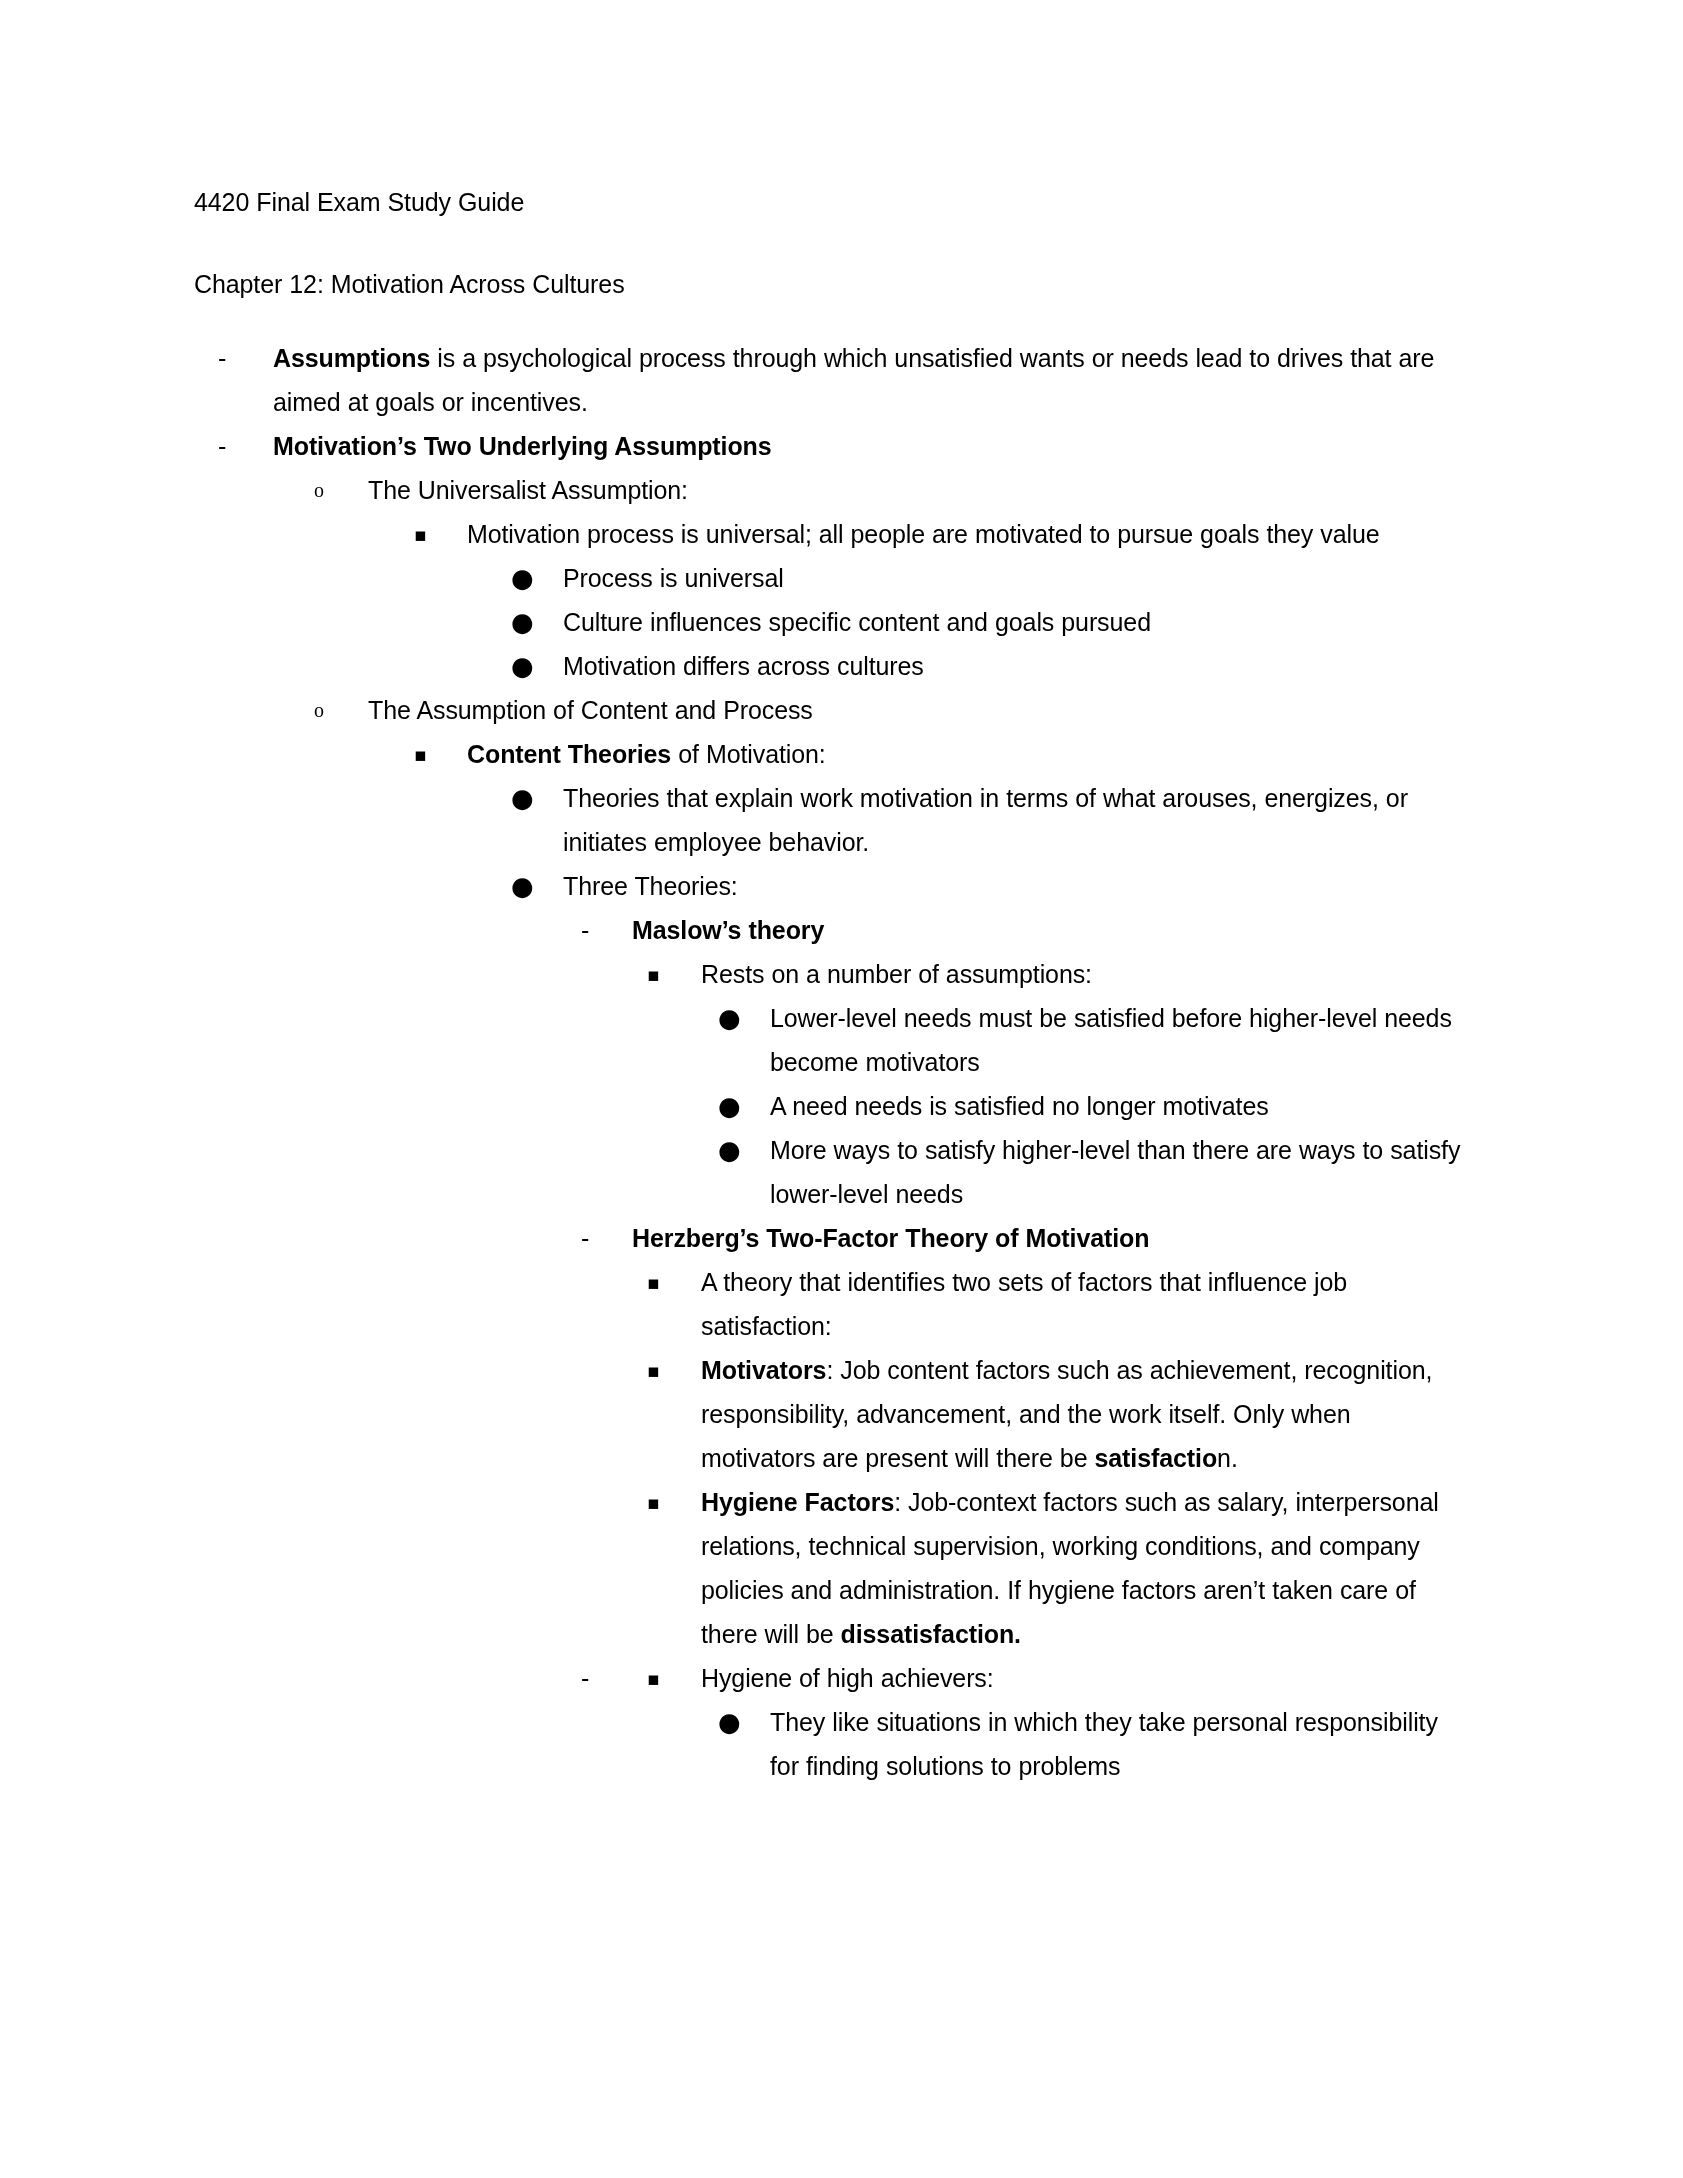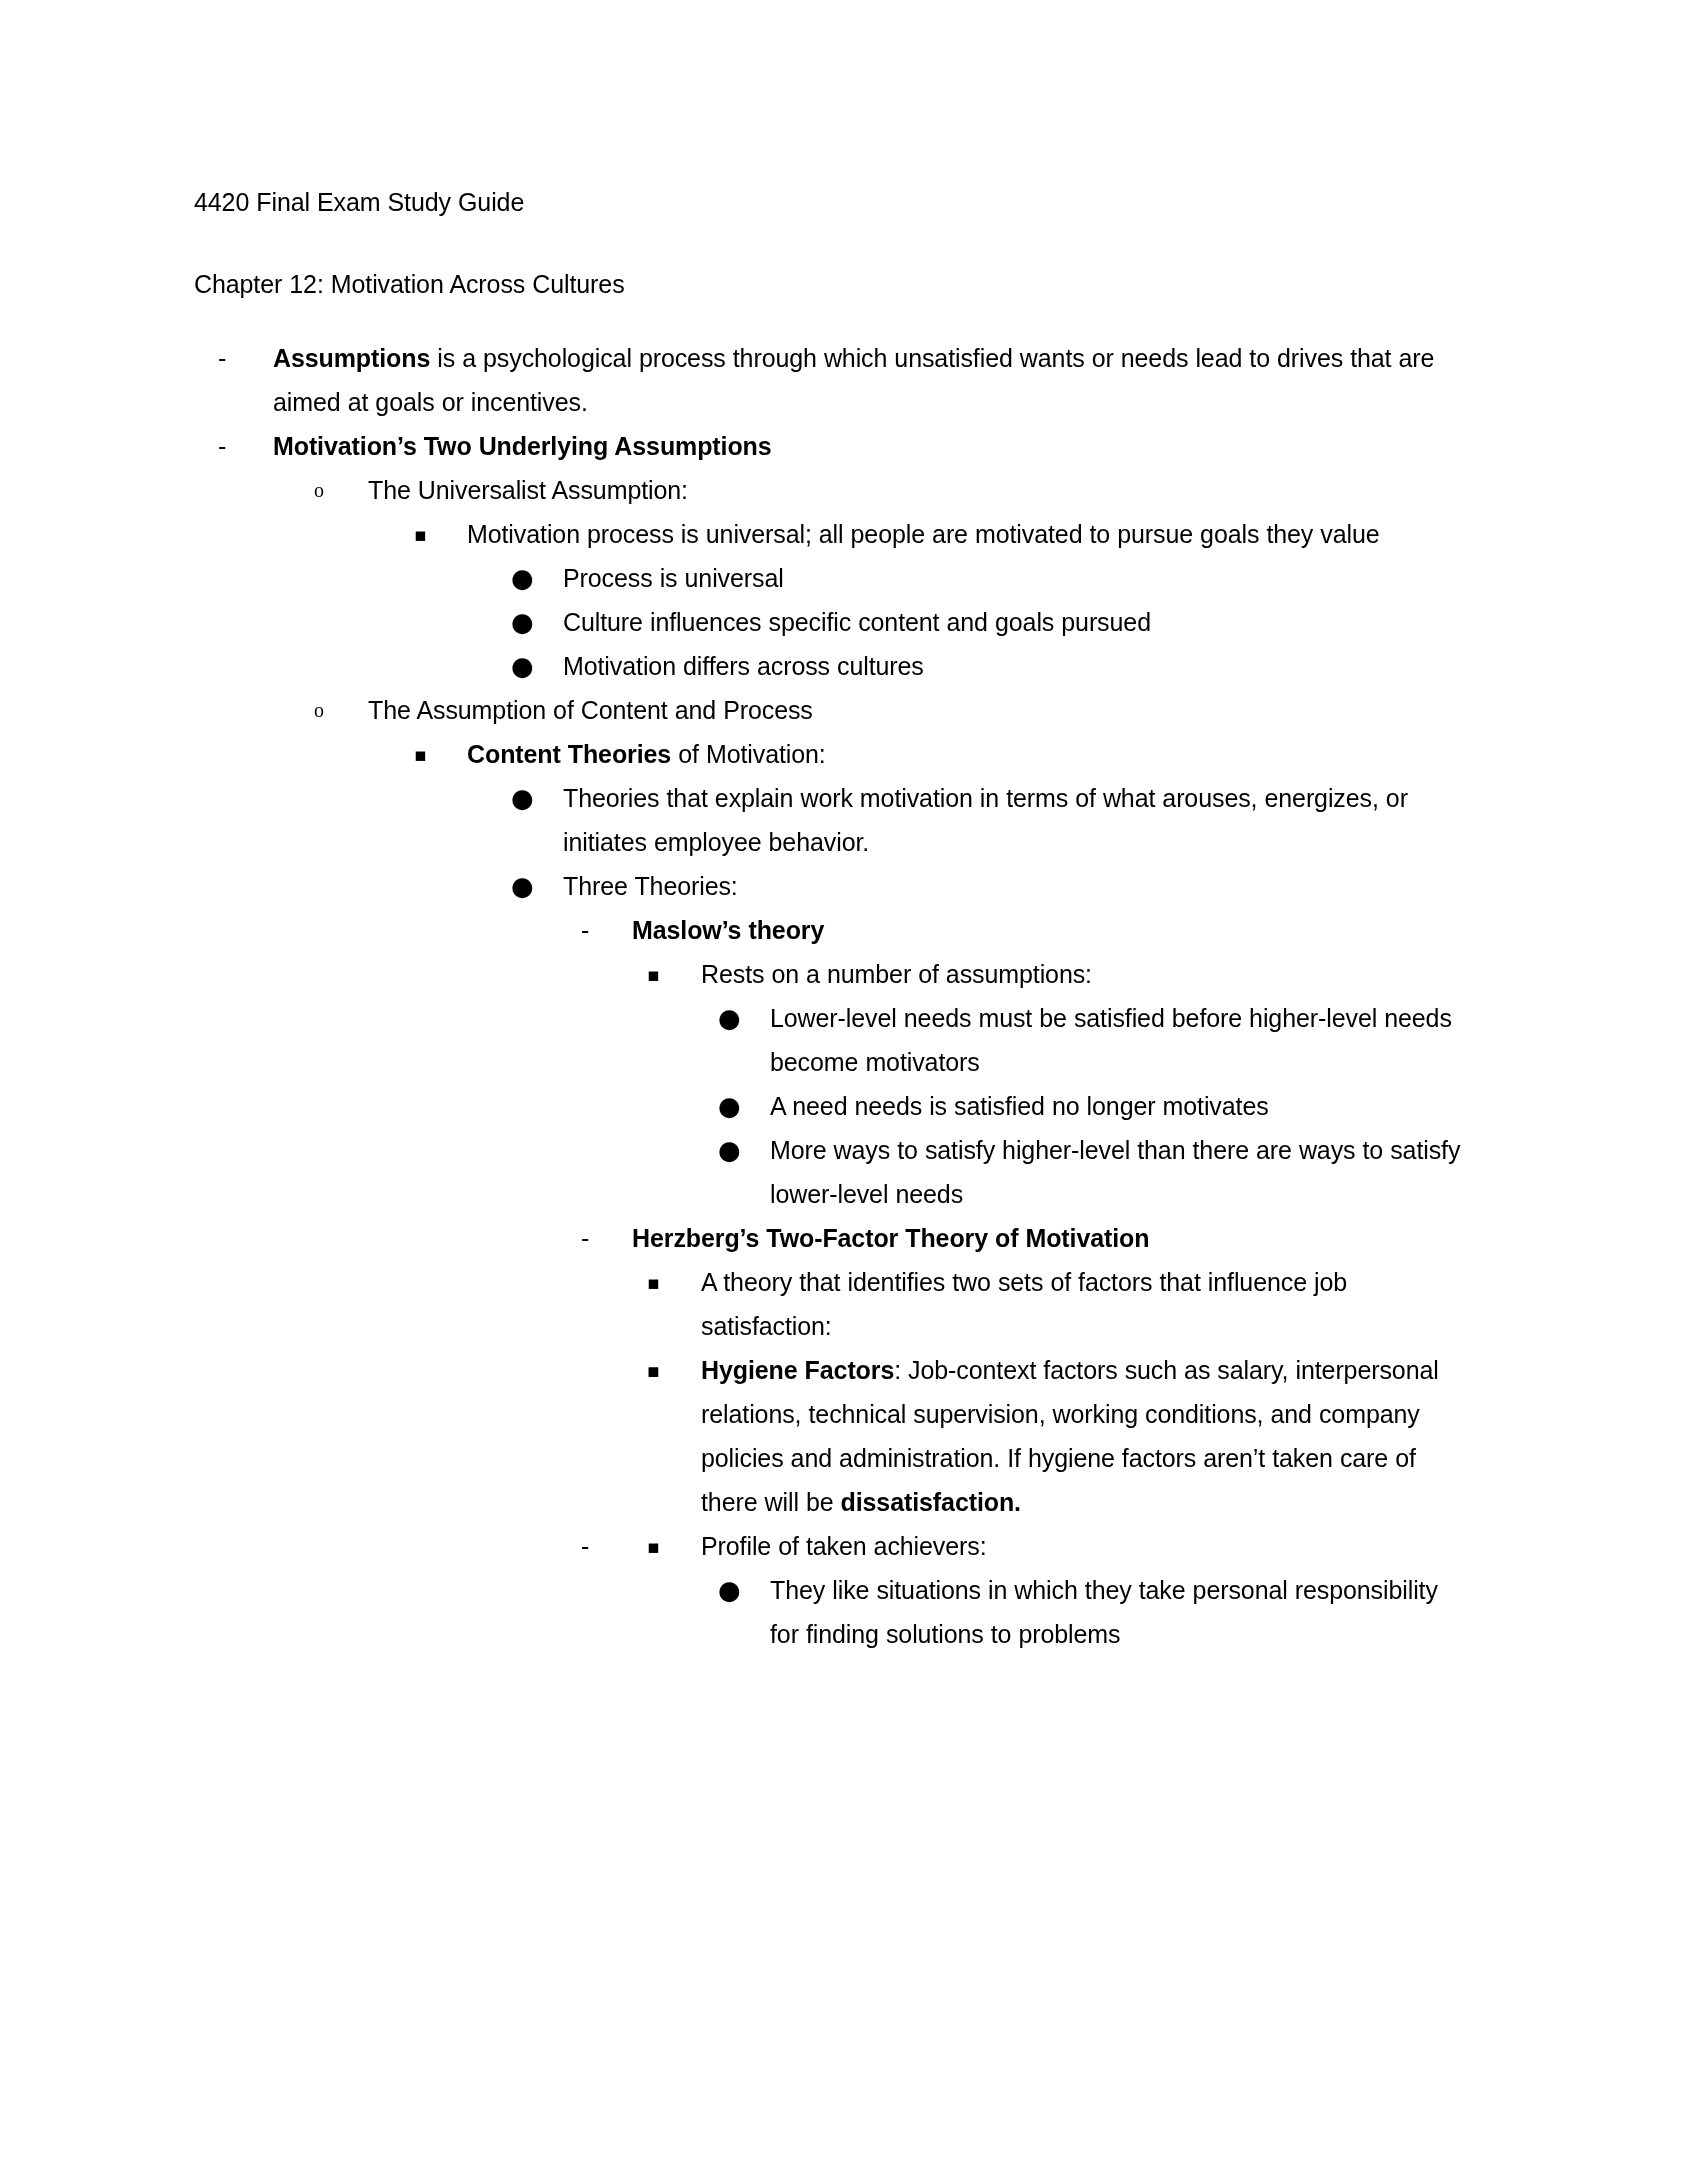--- a/index.html
+++ b/index.html
@@ -176,31 +176,32 @@
         <div class="li lvl5">
           <span class="marker">-</span>
           <span class="txt"><b>Herzberg’s Two-Factor Theory of Motivation</b></span>
         </div>
         <div class="li lvl6">
           <span class="marker sq">▪</span>
           <span class="txt">A theory that identifies two sets of factors that influence job satisfaction:</span>
         </div>
         <div class="li lvl6">
           <span class="marker sq">▪</span>
+          <span class="txt"><b>Motivators</b>: Job content factors such as achievement, recognition, responsibility, advancement, and the work itself. Only when motivators are present will there be <b>satisfactio</b>n.</span>
         </div>
         <div class="li lvl6">
           <span class="marker sq">▪</span>
           <span class="txt"><b>Hygiene Factors</b>:  Job-context factors such as salary, interpersonal relations, technical supervision, working conditions, and company policies and administration. If hygiene factors aren’t taken care of there will be <b>dissatisfaction.</b></span>
         </div>
         <div class="li lvl5">
           <span class="marker">-</span>
         </div>
         <div class="li lvl6">
           <span class="marker sq">▪</span>
-          <span class="txt">Profile of taken achievers:</span>
+          <span class="txt">Hygiene of high achievers:</span>
         </div>
         <div class="li lvl7">
           <span class="marker dot">●</span>
           <span class="txt">They like situations in which they take personal responsibility for finding solutions to problems</span>
         </div>
       </div>
 
   </div>
 </div>
 

